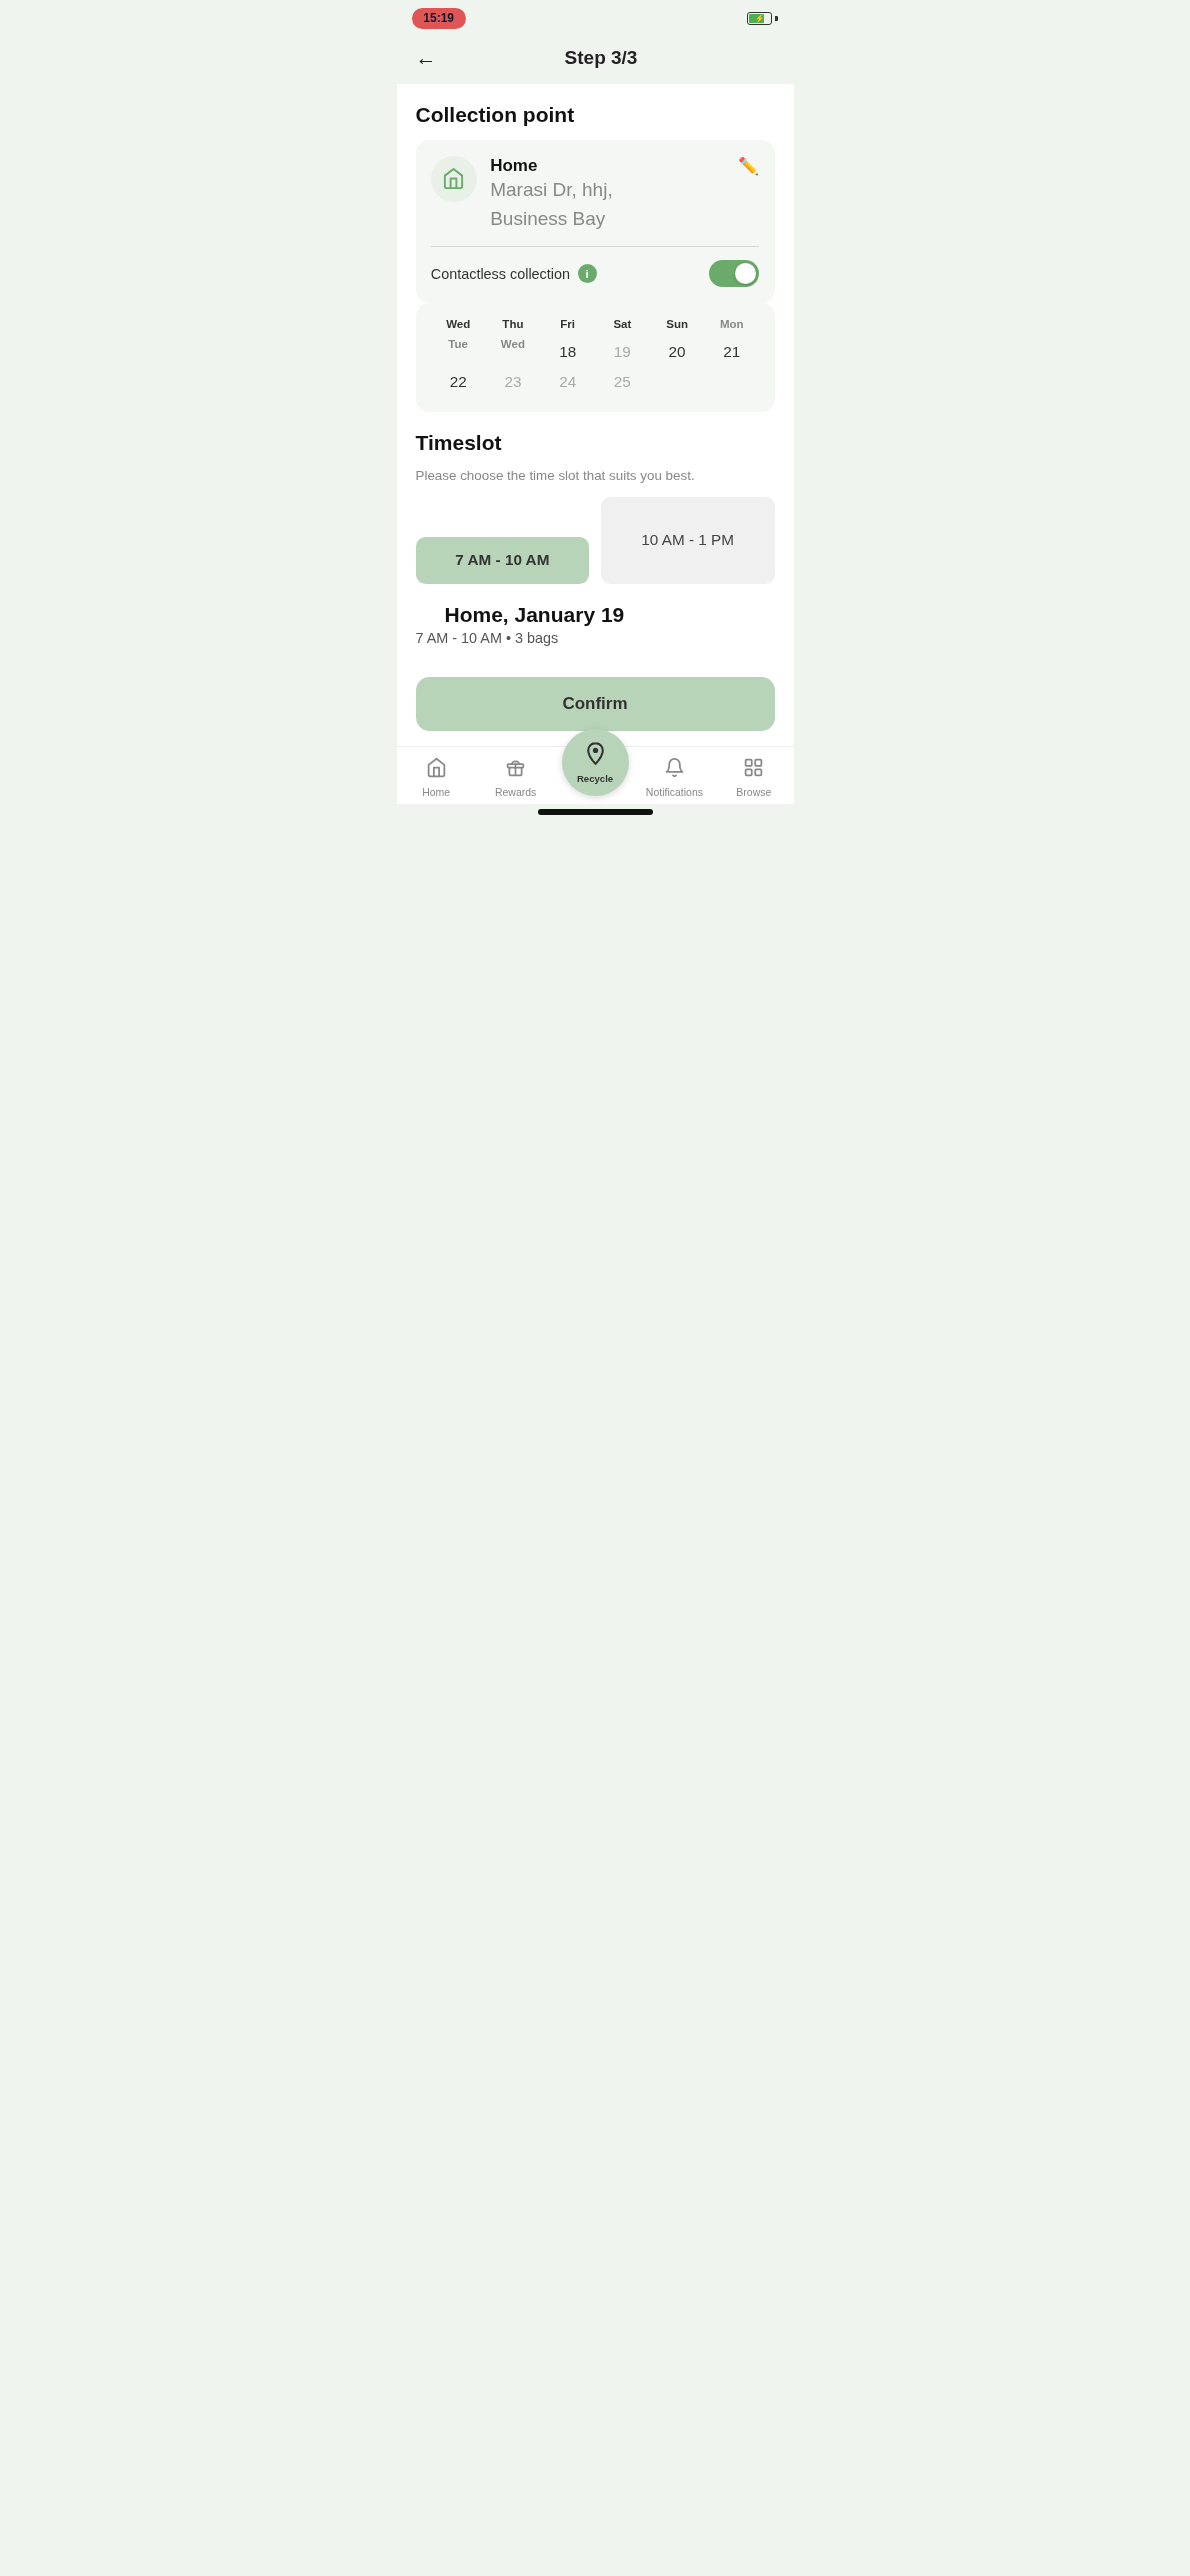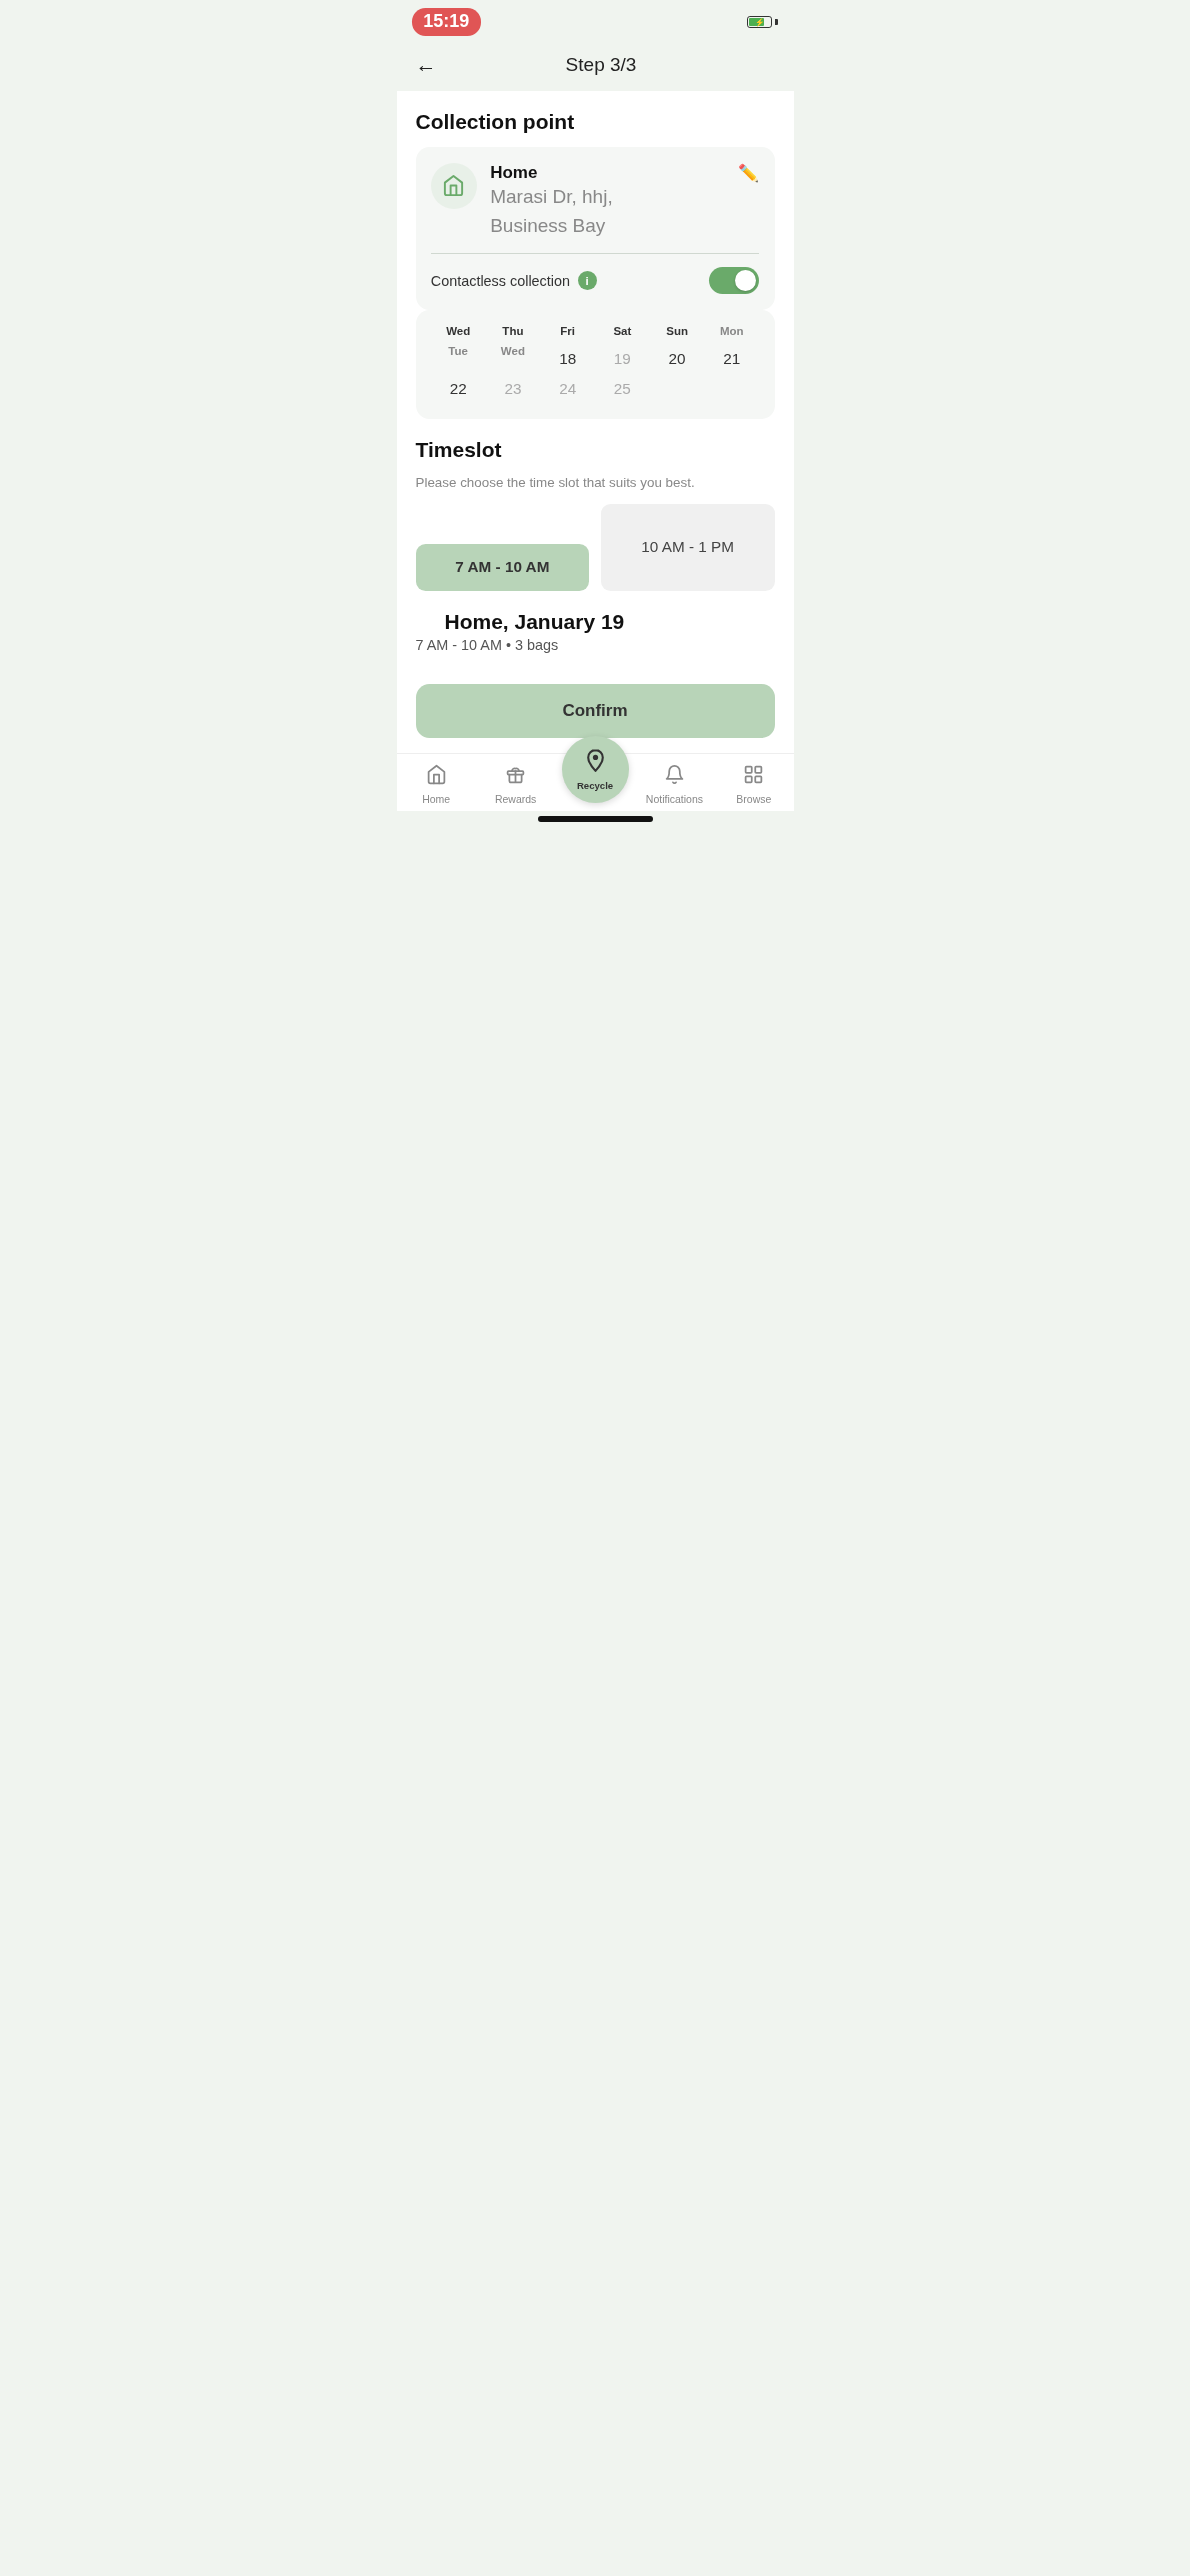--- a/index.html
+++ b/index.html
@@ -17,23 +17,23 @@
     
     .status-bar {
       display: flex;
       justify-content: space-between;
       align-items: center;
       padding: 7.7px 15.3px;
       background: #f0f4ef;
     }
     .time-badge {
       background: #e05555;
-      color: #ffffff;
+      color: #0f172a;
       font-weight: 700;
-      font-size: 18px;
+      font-size: 12px;
       padding: 3.8px 11.5px;
       border-radius: 13.4px;
       text-align: right;
     }
     .battery-icon {
       display: flex;
       align-items: center;
       gap: 1.9px;
       font-size: 10.5px;
       color: #333;
@@ -84,21 +84,21 @@
     .back-btn {
       position: absolute;
       left: 19px;
       font-size: 21px;
       color: #222;
       cursor: pointer;
       font-weight: 300;
     }
     .header-title {
       font-size: 19px;
-      font-weight: 400;
+      font-weight: 700;
       color: #222;
       margin-left: 12px;
     }
 
     
     .content {
       background: #ffffff;
       border-radius: 0;
       padding: 0;
       flex: 1;

